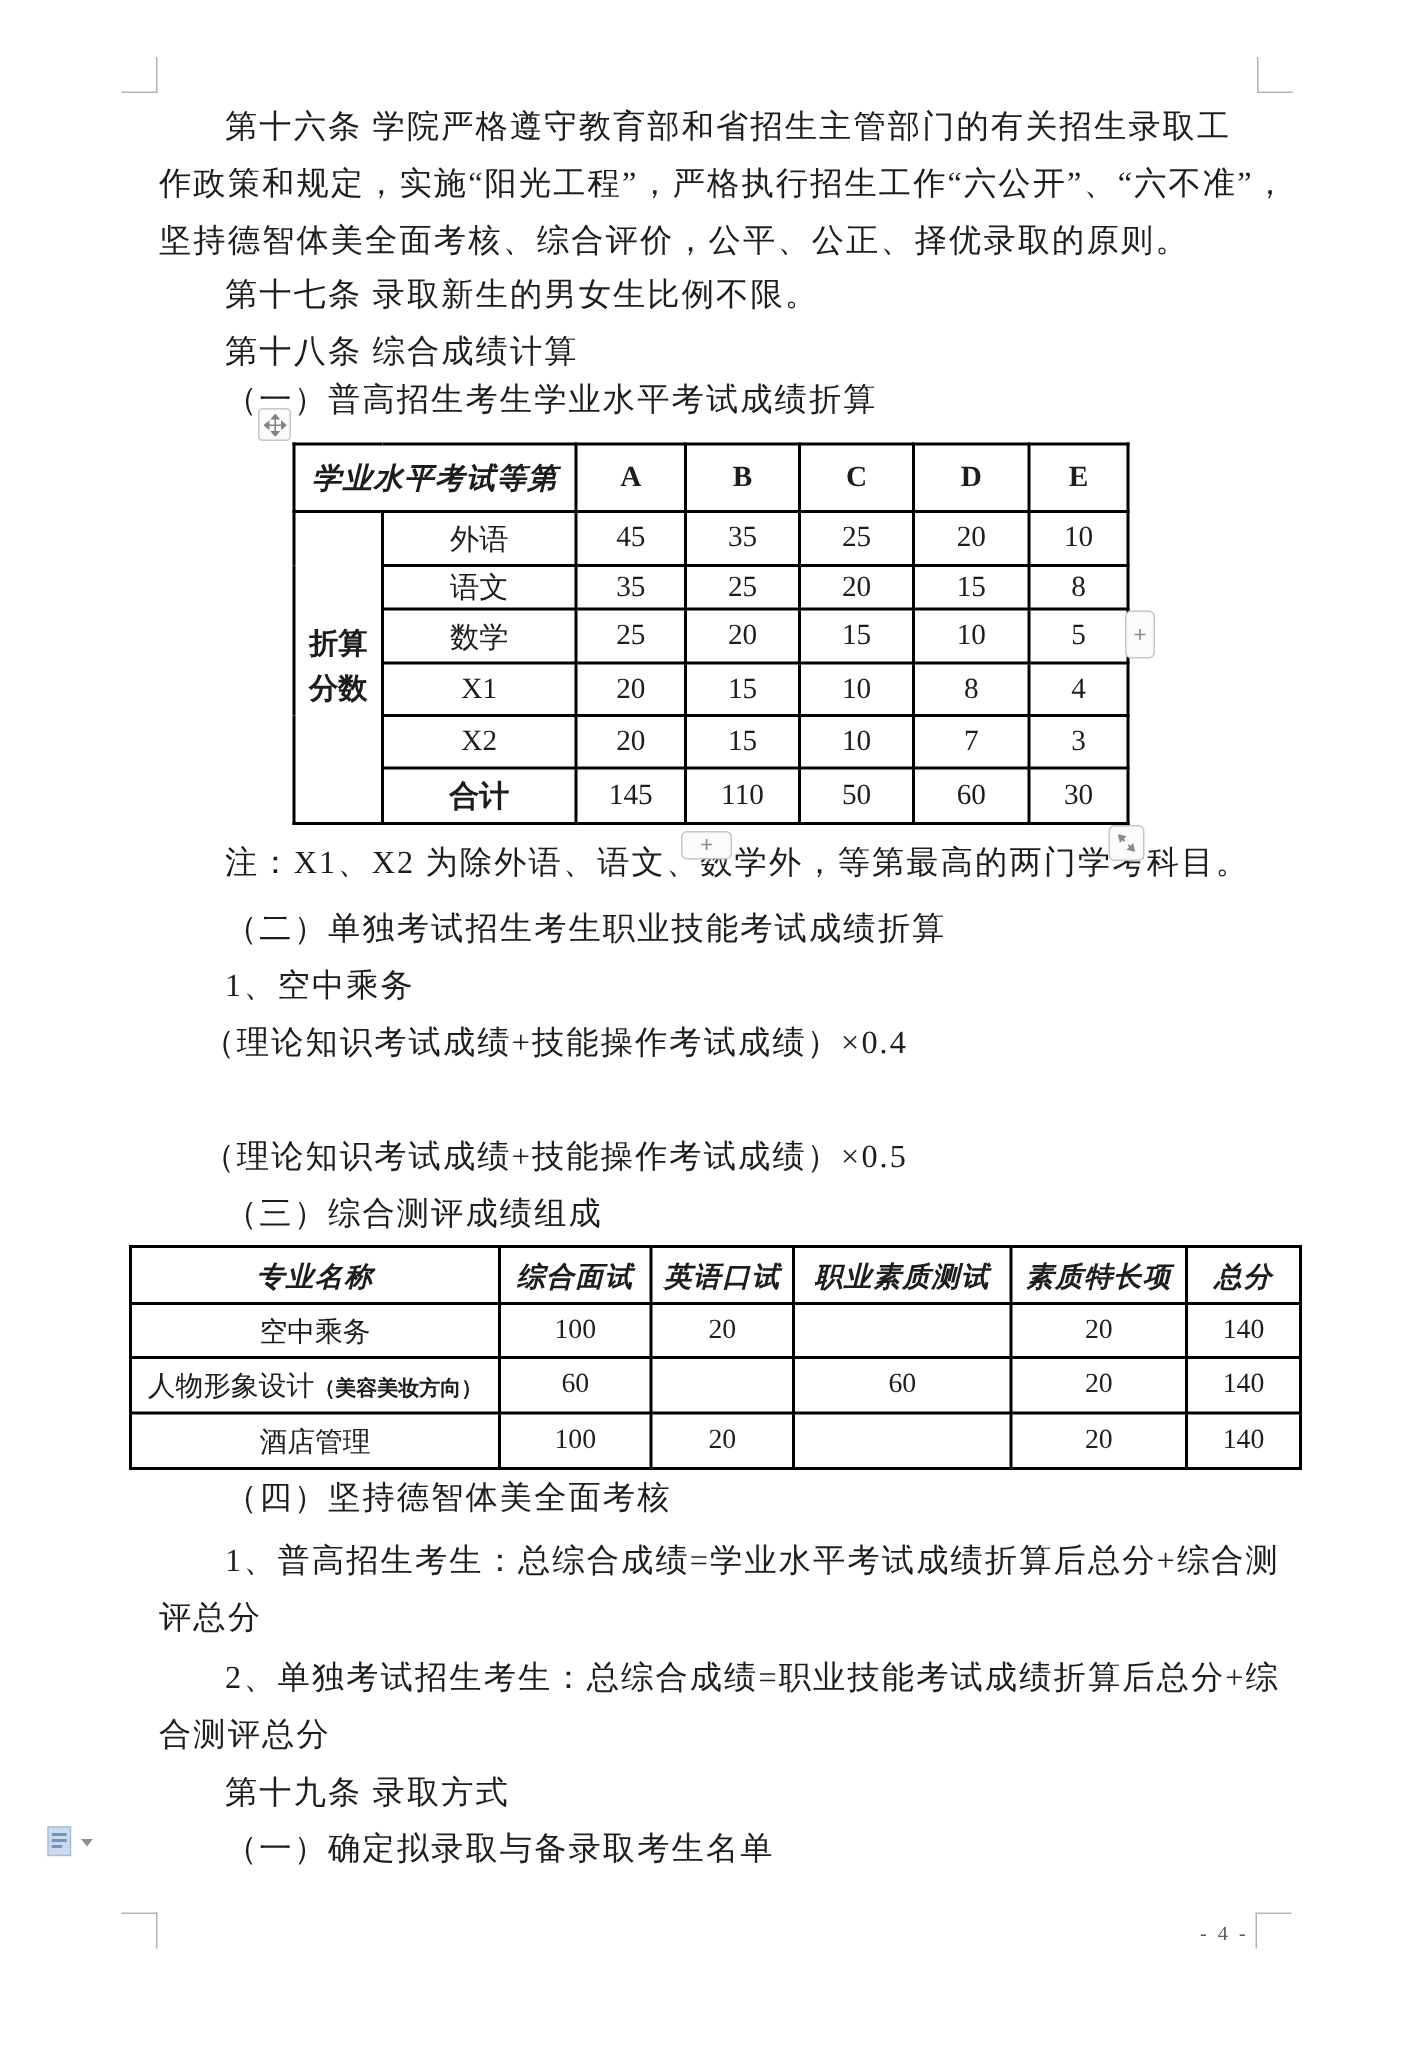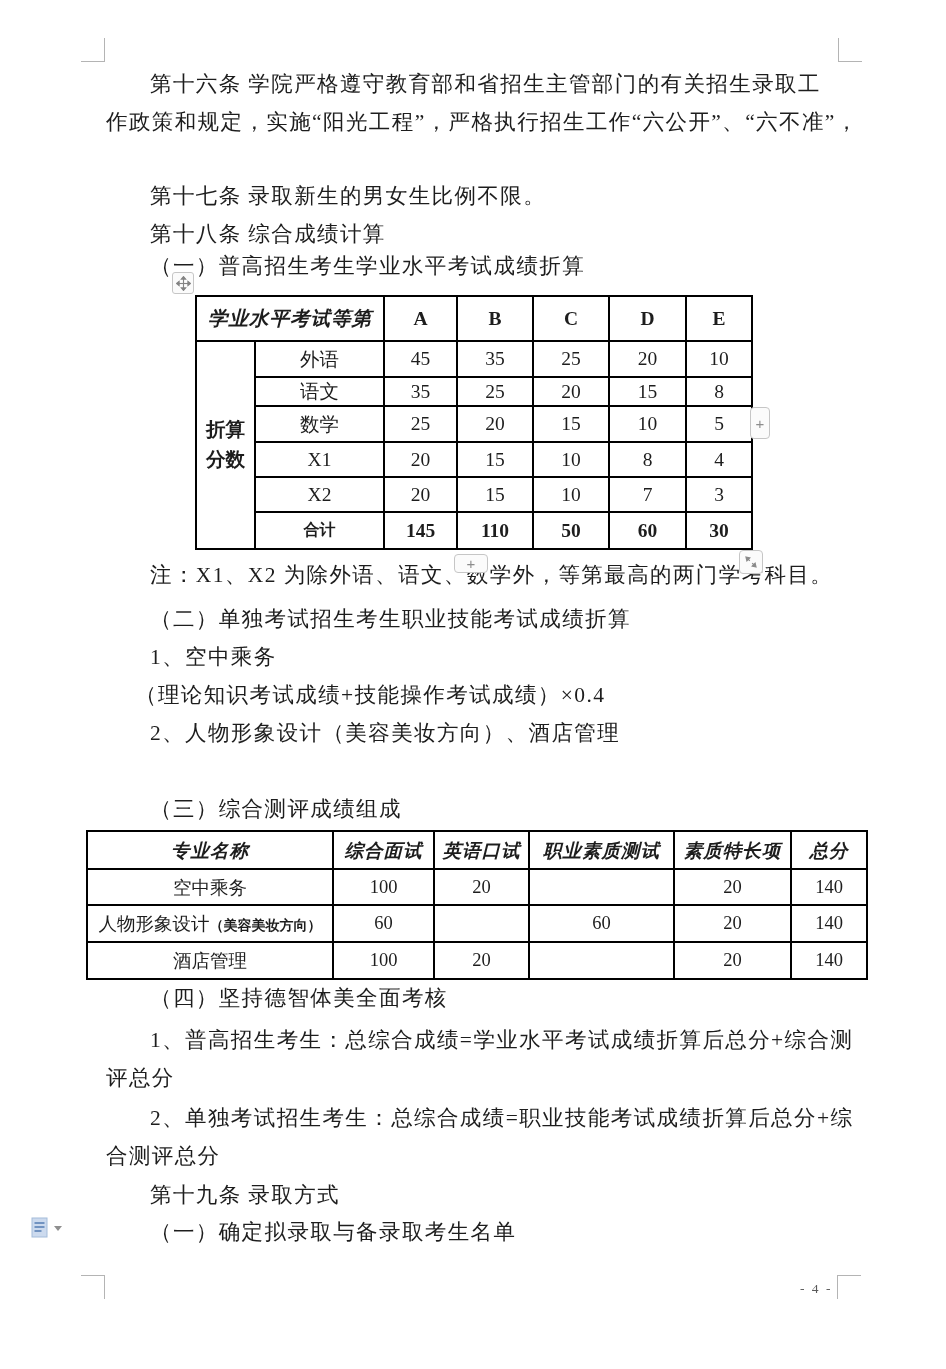--- a/index.html
+++ b/index.html
@@ -21,21 +21,21 @@
   table{position:absolute;border-collapse:collapse;table-layout:fixed;}
   td{border:2px solid #000;text-align:center;vertical-align:middle;padding:0;overflow:hidden;}
   .t1{left:195px;top:295px;width:556px;}
   .t1 td{font-size:19.5px;}
   .t2{left:86px;top:830px;width:780px;}
   .t2 td{font-size:18.5px;}
   .bold{font-weight:bold;}
   .hd{font-weight:bold;font-size:19.5px;letter-spacing:1px;font-style:italic;}
   .grade{font-weight:bold;font-size:20px;}
   .group{font-weight:bold;white-space:pre-line;font-size:20px;line-height:30px;}
-  .total-num{font-weight:bold;font-size:20px;}
+  .total-num{font-weight:normal;font-size:20px;}
   .major-note{font-weight:bold;font-size:14px;letter-spacing:0;font-family:Liberation Serif, serif;}
   
   .float-btn{position:absolute;background:#fbfbfb;border:1px solid #c6c6c6;border-radius:4px;
         display:flex;align-items:center;justify-content:center;color:#8c8c8c;
         font-family:"Liberation Sans","DejaVu Sans",sans-serif;box-sizing:border-box;}
   .plus{font-size:15px;line-height:1;}
   .move-handle{left:172px;top:272px;width:22px;height:22px;border-radius:3px;}
   .col-plus{left:750px;top:407px;width:20px;height:32px;}
   .row-plus{left:454px;top:554px;width:34px;height:19px;}
   .resize-handle{left:739px;top:550px;width:24px;height:24px;}
@@ -51,28 +51,29 @@
 
 <div class="page">
 
   <div class="mark mark-tl"></div>
   <div class="mark mark-tr"></div>
   <div class="mark mark-bl"></div>
   <div class="mark mark-br"></div>
 
   <div class="line ind" style="top:70px">第十六条  学院严格遵守教育部和省招生主管部门的有关招生录取工</div>
   <div class="line flush" style="top:108px">作政策和规定，实施“阳光工程”，严格执行招生工作“六公开”、“六不准”，</div>
+  <div class="line flush" style="top:146px">坚持德智体美全面考核、综合评价，公平、公正、择优录取的原则。</div>
   <div class="line ind" style="top:182px">第十七条  录取新生的男女生比例不限。</div>
   <div class="line ind" style="top:220px">第十八条  综合成绩计算</div>
   <div class="line ind" style="top:252px">（一）普高招生考生学业水平考试成绩折算</div>
   <div class="line ind" style="top:561px">注：X1、X2 为除外语、语文、数学外，等第最高的两门学考科目。</div>
   <div class="line ind" style="top:605px">（二）单独考试招生考生职业技能考试成绩折算</div>
   <div class="line ind" style="top:643px">1、空中乘务</div>
   <div class="line paren" style="top:681px">（理论知识考试成绩+技能操作考试成绩）×0.4</div>
-  <div class="line ind" style="top:719px">2、人物形象设计（美容美妆方向）、酒店管理</div>
+  <div class="line paren" style="top:757px">（理论知识考试成绩+技能操作考试成绩）×0.5</div>
   <div class="line ind" style="top:795px">（三）综合测评成绩组成</div>
   <div class="line ind" style="top:984px">（四）坚持德智体美全面考核</div>
   <div class="line ind" style="top:1026px">1、普高招生考生：总综合成绩=学业水平考试成绩折算后总分+综合测</div>
   <div class="line flush" style="top:1064px">评总分</div>
   <div class="line ind" style="top:1104px">2、单独考试招生考生：总综合成绩=职业技能考试成绩折算后总分+综</div>
   <div class="line flush" style="top:1142px">合测评总分</div>
   <div class="line ind" style="top:1181px">第十九条  录取方式</div>
   <div class="line ind" style="top:1218px">（一）确定拟录取与备录取考生名单</div>
 
   <table class="t1">
@@ -130,21 +131,21 @@
     </tr>
     <tr style="height:35px">
       <td>X2</td>
       <td>20</td>
       <td>15</td>
       <td>10</td>
       <td>7</td>
       <td>3</td>
     </tr>
     <tr style="height:37px">
-      <td class="bold" style="font-size:16px">合计</td>
+      <td class="bold" style="font-size:20px">合计</td>
       <td class="total-num">145</td>
       <td class="total-num">110</td>
       <td class="total-num">50</td>
       <td class="total-num">60</td>
       <td class="total-num">30</td>
     </tr>
   </tbody>
     </table>
 
   <table class="t2">

